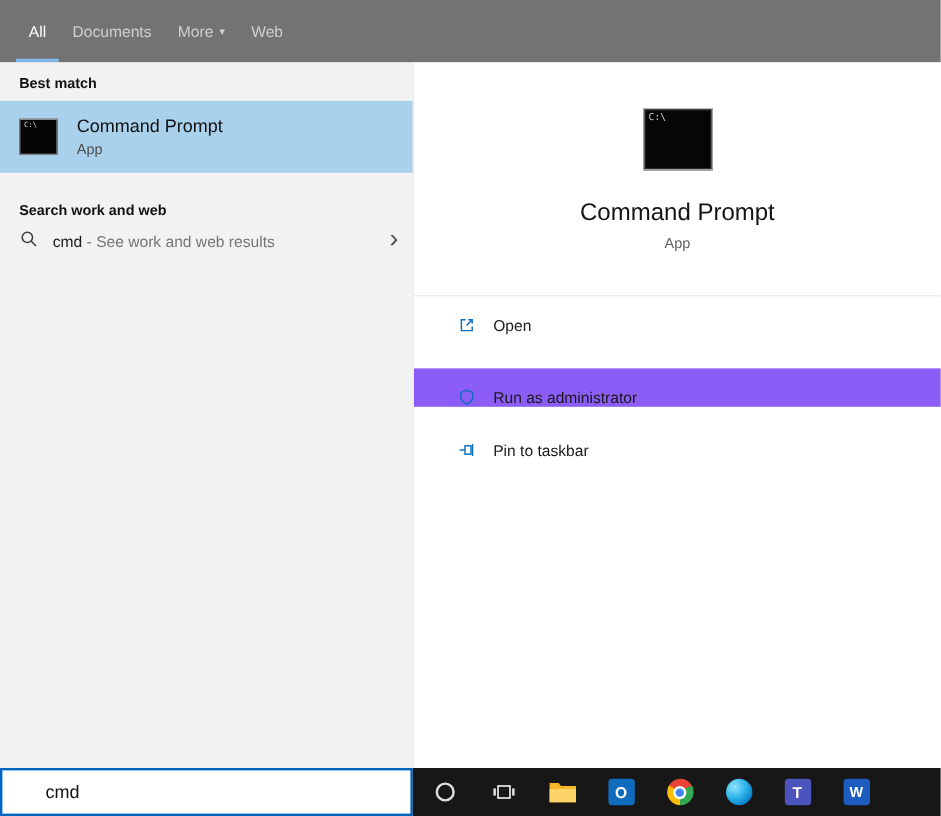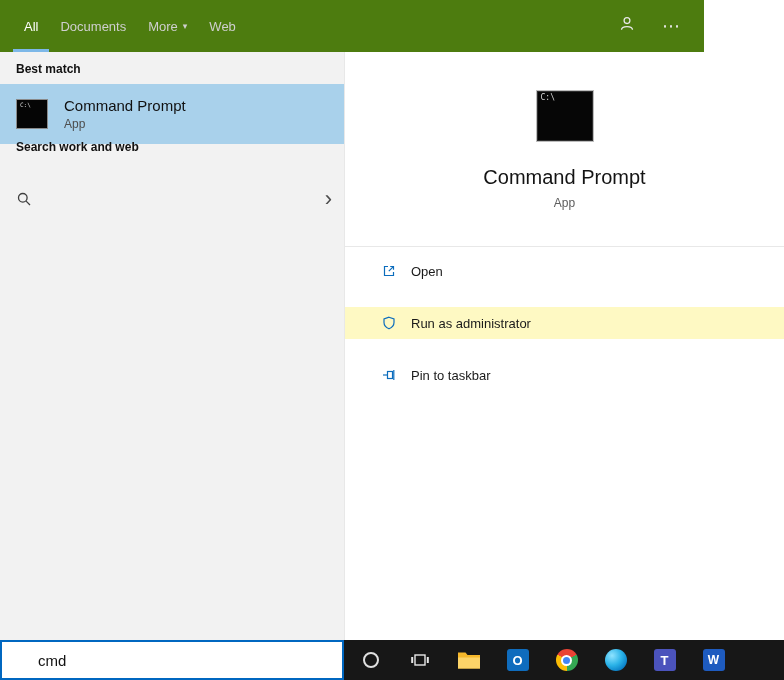--- a/index.html
+++ b/index.html
@@ -7,22 +7,22 @@
   body {
     position: relative;
     font-family: "Liberation Sans", sans-serif;
     background: #ffffff;
     overflow: hidden;
     color: #1a1a1a;
   }
 
   
   .header {
-    position: absolute; left: 0; top: 0; width: 704px; height: 52px;
-    background: #4d7c0f; display: flex; align-items: stretch;
+    position: absolute; left: 0; top: 0; width: 784px; height: 52px;
+    background: #737373; display: flex; align-items: stretch; flex-direction: column;
   }
   .tabs { display: flex; padding-left: 13px; }
   .tab {
     padding: 0 11px; display: flex; align-items: center; gap: 5px;
     color: #cfcfcf; font-size: 13px; cursor: default; height: 52px;
   }
   .tab.active { color: #ffffff; box-shadow: inset 0 -3px 0 #7db8e8; }
   .tab .caret { font-size: 9px; color: #cfcfcf; }
   .header-right { margin-left: auto; display: flex; align-items: center; gap: 26px; padding-right: 22px; }
   .ellipsis { color: #e8e8e8; font-size: 18px; letter-spacing: 2px; line-height: 1; }
@@ -30,21 +30,21 @@
   
   .left-panel {
     position: absolute; left: 0; top: 52px; width: 344px; height: 588px;
     background: #f2f2f2;
     padding-left: 11px;
   }
   .section-label {
     position: absolute; left: 16px; font-size: 12px; font-weight: 700; color: #111;
   }
   .label-best { top: 10px; }
-  .label-web { top: 88px; text-align: right; }
+  .label-web { top: 116px; text-align: right; }
   .best-row {
     position: absolute; left: 0; top: 32px; width: 344px; height: 60px;
     background: #a9d1eb; display: flex; align-items: center; padding-left: 16px;
   }
   .cmd-icon-small {
     width: 32px; height: 30px; background: #050505; border: 1px solid #8a8a8a;
     position: relative; flex: 0 0 auto;
   }
   .cmd-glyph {
     position: absolute; top: 2px; left: 3px; color: #d5d5d5;
@@ -74,21 +74,21 @@
   }
   .app-icon .cmd-glyph { font-size: 8px; top: 3px; left: 4px; }
   .app-title { margin-top: 22px; text-align: center; font-size: 20px; font-weight: 400; color: #141414; line-height: 26px; }
   .app-sub { margin-top: 6px; text-align: center; font-size: 12px; color: #5d5d5d; }
   .divider { margin-top: 36px; height: 1px; background: #e8e8e8; }
   .actions { margin-top: 8px; display: flex; flex-direction: column; gap: 20px; }
   .action {
     height: 32px; display: flex; align-items: center; padding-left: 36px; gap: 14px;
     font-size: 13px; color: #1a1a1a; cursor: default;
   }
-  .action.highlight { background: #fef9c3; }
+  .action.highlight { background: #8b5cf6; align-items: flex-end; }
   .action svg { flex: 0 0 auto; }
 
   
   .search-box {
     position: absolute; left: 0; top: 640px; width: 344px; height: 40px;
     background: #ffffff; border: 2px solid #0067c0; display: flex; align-items: center;
   }
   .search-box input {
     width: 100%; height: 100%; border: none; outline: none; background: transparent;
     font-family: "Liberation Sans", sans-serif; font-size: 15px; color: #111;
@@ -166,20 +166,23 @@
 
   <div class="section-label label-web">Search work and web</div>
 
   <div class="suggestion-row">
     <span>
       <svg width="16" height="16" viewBox="0 0 16 16">
         <circle cx="6.8" cy="6.8" r="4.3" fill="none" stroke="#3f3f3f" stroke-width="1.3"></circle>
         <line x1="10.1" y1="10.1" x2="14" y2="14" stroke="#3f3f3f" stroke-width="1.3"></line>
       </svg>
     </span>
+    <span class="sug-text">
+      <span class="sug-query">cmd</span><span class="sug-rest"> - See work and web results</span>
+    </span>
     <span class="chevron">›</span>
   </div>
 </div>
 
 <div class="right-panel">
   <div class="app-icon">
     <span class="cmd-glyph">C:\</span>
   </div>
   <div class="app-title">Command Prompt</div>
   <div class="app-sub">App</div>

